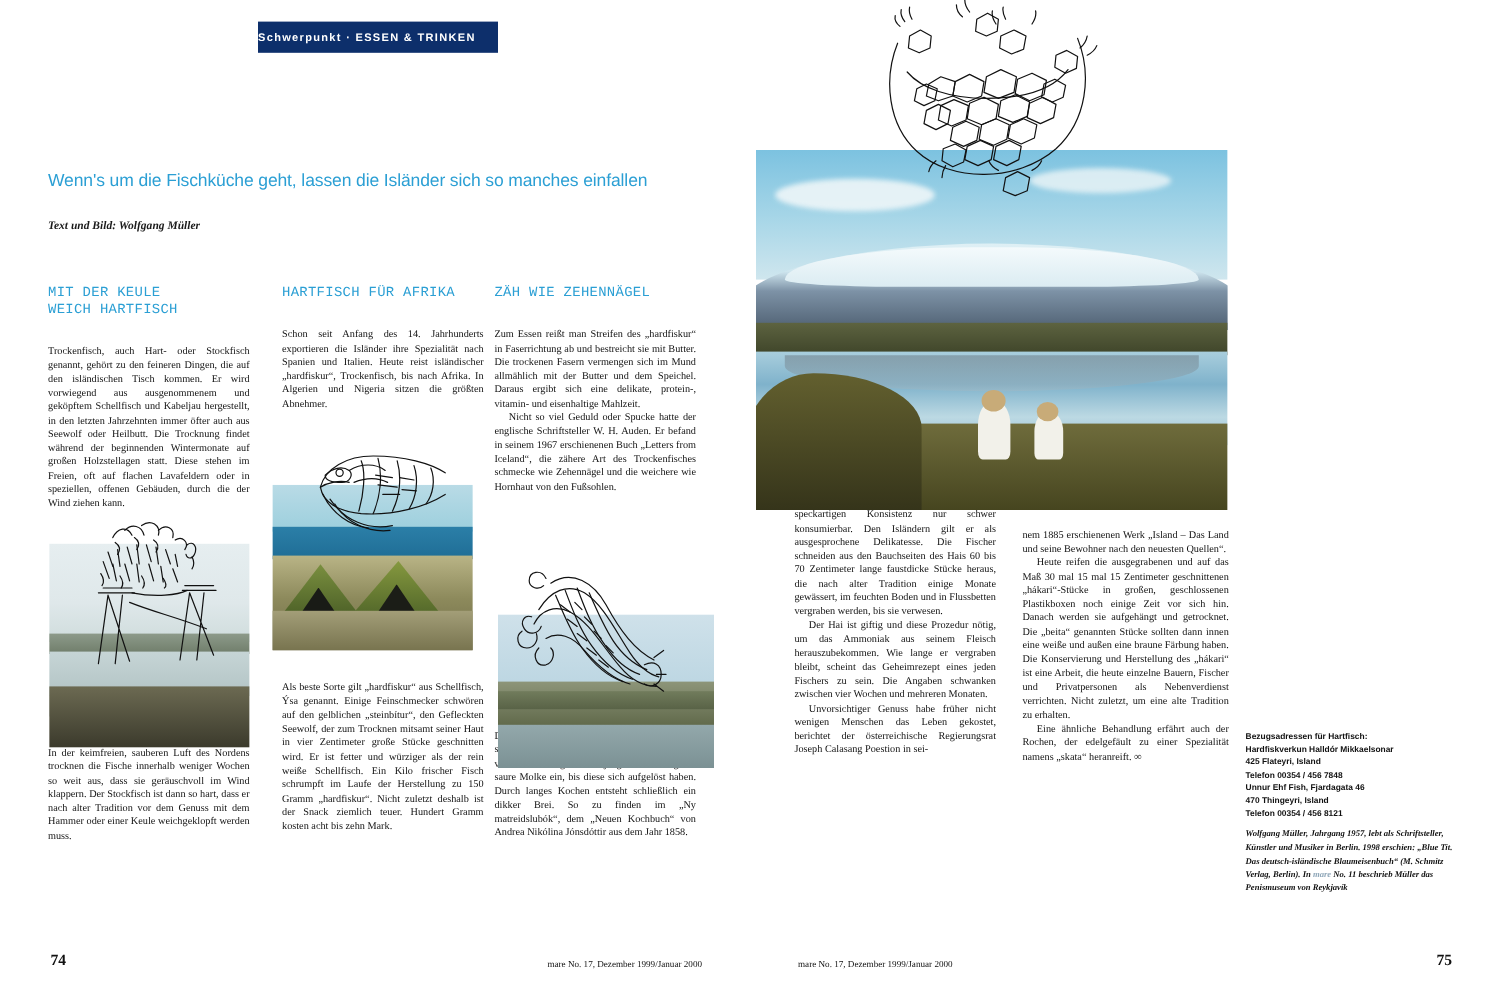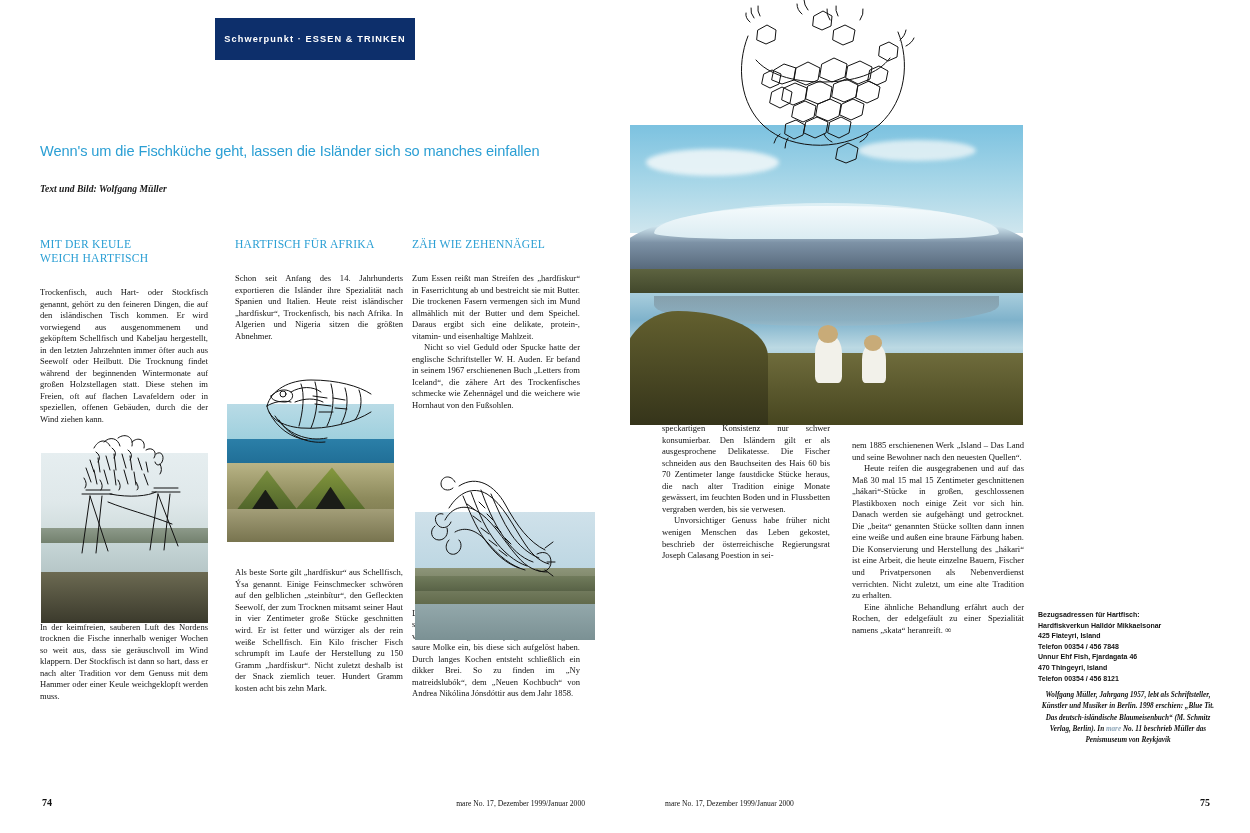--- a/index.html
+++ b/index.html
@@ -15,23 +15,23 @@
   }
 
   .spread { position: absolute; inset: 0; display: flex; }
   .page { position: relative; width: 625px; height: 833px; background: #fff; }
   .page-right { }
 
   
   .kicker {
     position: absolute;
     left: 215px; top: 18px;
-    width: 200px; height: 42px;
+    width: 200px; height: 26px;
     background: #0d2f6b;
-    display: flex; align-items: center; justify-content: center;
+    display: flex; align-items: center; justify-content: flex-start;
   }
   .kicker-text {
     color: #ffffff;
     font-family: "Liberation Sans", sans-serif;
     font-size: 9.2px;
     font-weight: bold;
     letter-spacing: 1.1px;
     white-space: nowrap;
   }
 
@@ -72,21 +72,21 @@
     top: 238px;
   }
   .col-1 { left: 40px; }
   .col-2 { left: 235px; }
   .col-3 { left: 412px; }
   .col-4 { left: 662px; }
   .col-5 { left: 852px; }
 
   .sect-head {
     color: #2b9fd4;
-    font-family: Liberation Serif, serif;
+    font-family: Liberation Mono, monospace;
     font-size: 11.6px;
     letter-spacing: 0.25px;
     line-height: 14px;
     margin: 0 0 21px 0;
     text-transform: none;
   }
 
   p.body {
     margin: 0;
     font-family: "Liberation Serif", serif;
@@ -248,31 +248,30 @@
     margin: 0;
   }
   .credits .bio {
     font-family: "Liberation Serif", serif;
     font-style: italic;
     font-weight: bold;
     font-size: 7.2px;
     line-height: 11.2px;
     color: #111;
     margin: 6px 0 16px 0;
-    text-align: center;
   }
   .credits .bio .mare { color: #8ea6b8; font-style: italic; }
 
   
   .folio {
     position: absolute;
     bottom: 25px;
     font-family: "Liberation Serif", serif;
     font-weight: bold;
-    font-size: 10px;
+    font-size: 13px;
     color: #111;
   }
   .folio-left { left: 42px; }
   .folio-right { right: 40px; }
   .imprint {
     position: absolute;
     bottom: 25px;
     font-family: "Liberation Serif", serif;
     font-size: 7.6px;
     color: #111;
@@ -419,21 +418,22 @@
     <div class="folio folio-left">74</div>
     <div class="imprint imprint-left">mare No. 17, Dezember 1999/Januar 2000</div>
   </div>
 
   <div class="page page-right">
 
     <div class="col col-4" style="left:37px">
       <div class="sect-head">VERGRABEN UND VERWEST</div>
       <p class="body noindent">Einzigartig und nur auf Island bekannt ist fermentierter Eishai, „kæstur hákari“. Die fingerdicken, milchig weißen Würfelchen aus dem Fleisch des Eishais bieten die Händler in kleinen durchsichtigen Plastikbechern an. Früher machte man aus der Haut des bis zu sieben Meter langen Eishais Schuhe. Gefangen hat man ihn mit großen Angeln; als Köder dienten in Rum getränkte Seehundköpfe. Heute wird der Eishai mit Netzen aus dem Meer geholt.</p>
       <p class="body">Für die ausländischen Besucher ist „hákari“ wegen des strengen, durchdringenden Ammoniakgeruchs und der glitschigen, speckartigen Konsistenz nur schwer konsumierbar. Den Isländern gilt er als ausgesprochene Delikatesse. Die Fischer schneiden aus den Bauchseiten des Hais 60 bis 70 Zentimeter lange faustdicke Stücke heraus, die nach alter Tradition einige Monate gewässert, im feuchten Boden und in Flussbetten vergraben werden, bis sie verwesen.</p>
-      <p class="body">Unvorsichtiger Genuss habe früher nicht wenigen Menschen das Leben gekostet, beschrieb der österreichische Regierungsrat Joseph Calasang Poestion in sei-</p>
+      <p class="body">Der Hai ist giftig und diese Prozedur nötig, um das Ammoniak aus seinem Fleisch herauszubekommen. Wie lange er vergraben bleibt, scheint das Geheimrezept eines jeden Fischers zu sein. Die Angaben schwanken zwischen vier Wochen und mehreren Monaten.</p>
+      <p class="body">Unvorsichtiger Genuss habe früher nicht wenigen Menschen das Leben gekostet, berichtet der österreichische Regierungsrat Joseph Calasang Poestion in sei-</p>
     </div>
 
     <div class="col col-5" style="left:227px; top:440px; width:172px">
       <p class="body noindent">nem 1885 erschienenen Werk „Island – Das Land und seine Bewohner nach den neuesten Quellen“.</p>
       <p class="body">Heute reifen die ausgegrabenen und auf das Maß 30 mal 15 mal 15 Zentimeter geschnittenen „hákari“-Stücke in großen, geschlossenen Plastikboxen noch einige Zeit vor sich hin. Danach werden sie aufgehängt und getrocknet. Die „beita“ genannten Stücke sollten dann innen eine weiße und außen eine braune Färbung haben. Die Konservierung und Herstellung des „hákari“ ist eine Arbeit, die heute einzelne Bauern, Fischer und Privatpersonen als Nebenverdienst verrichten. Nicht zuletzt, um eine alte Tradition zu erhalten.</p>
       <p class="body"><span>Eine ähnliche Behandlung erfährt auch der Rochen, der edelgefäult zu einer Spezialität namens „skata“ heranreift.</span> <span class="endmark">∞</span></p>
     </div>
 
     <div class="photo" id="photo-4" style="left:5px; top:125px">
       <div class="sky"></div>

